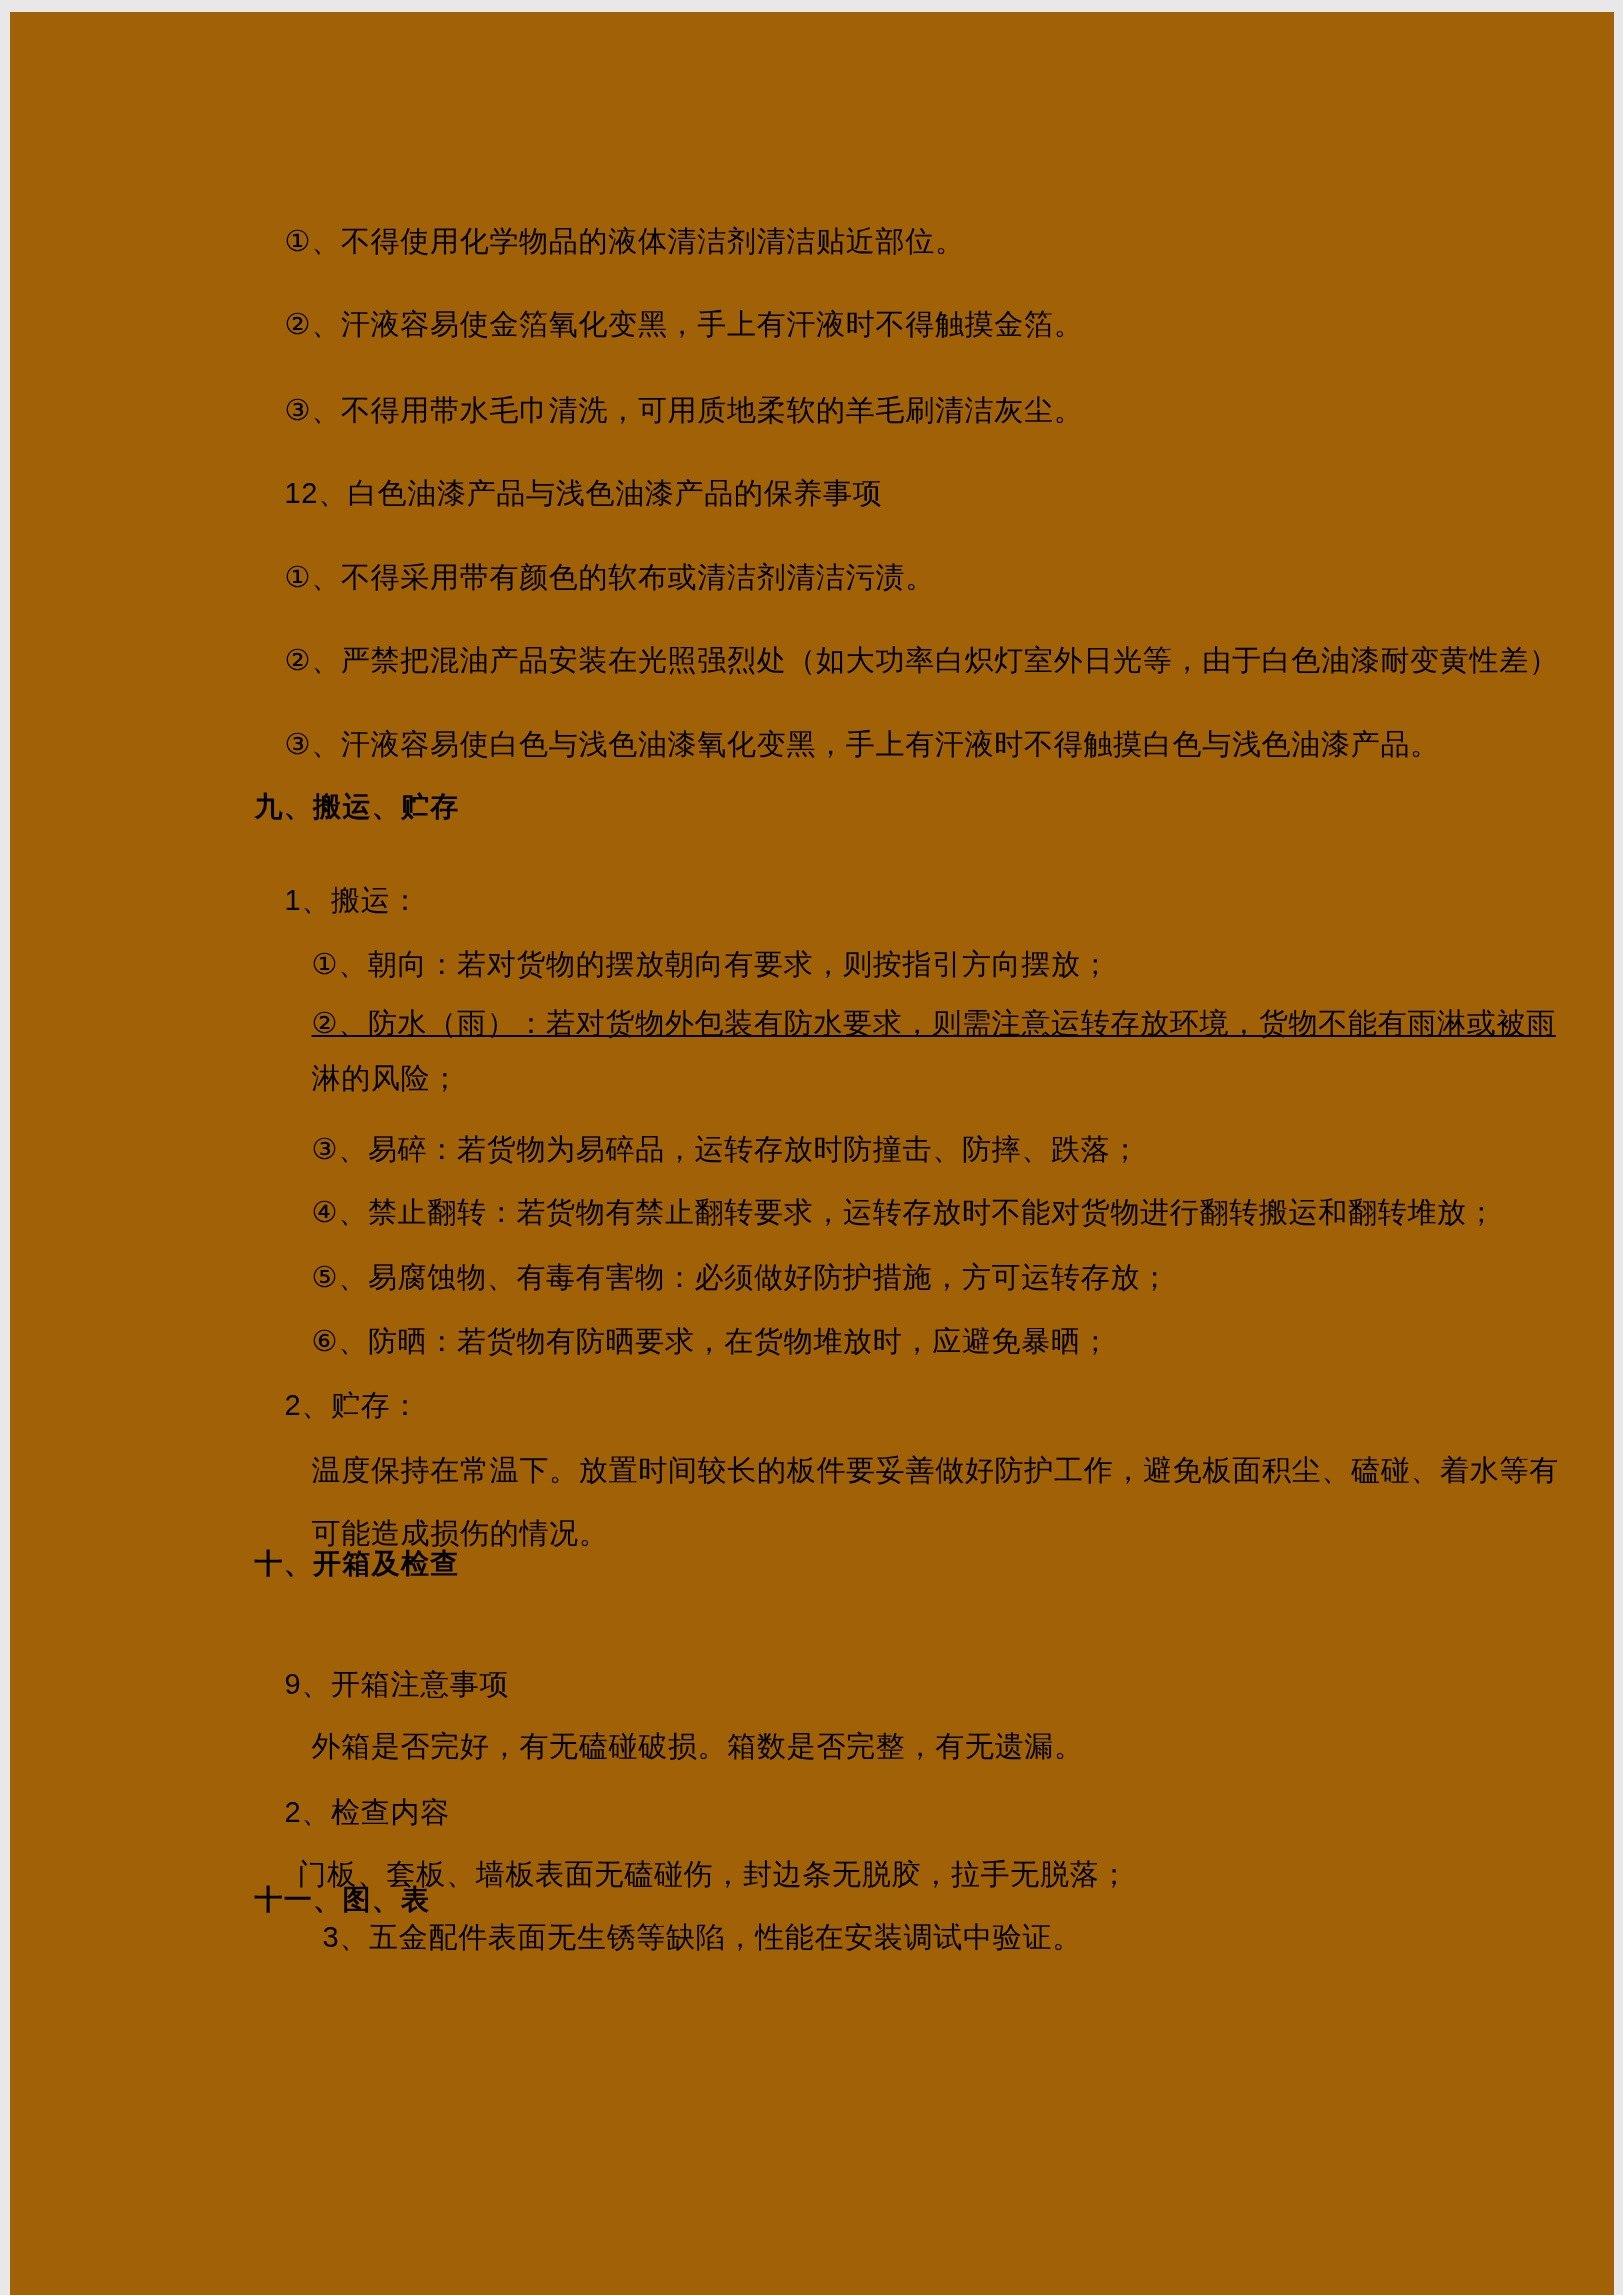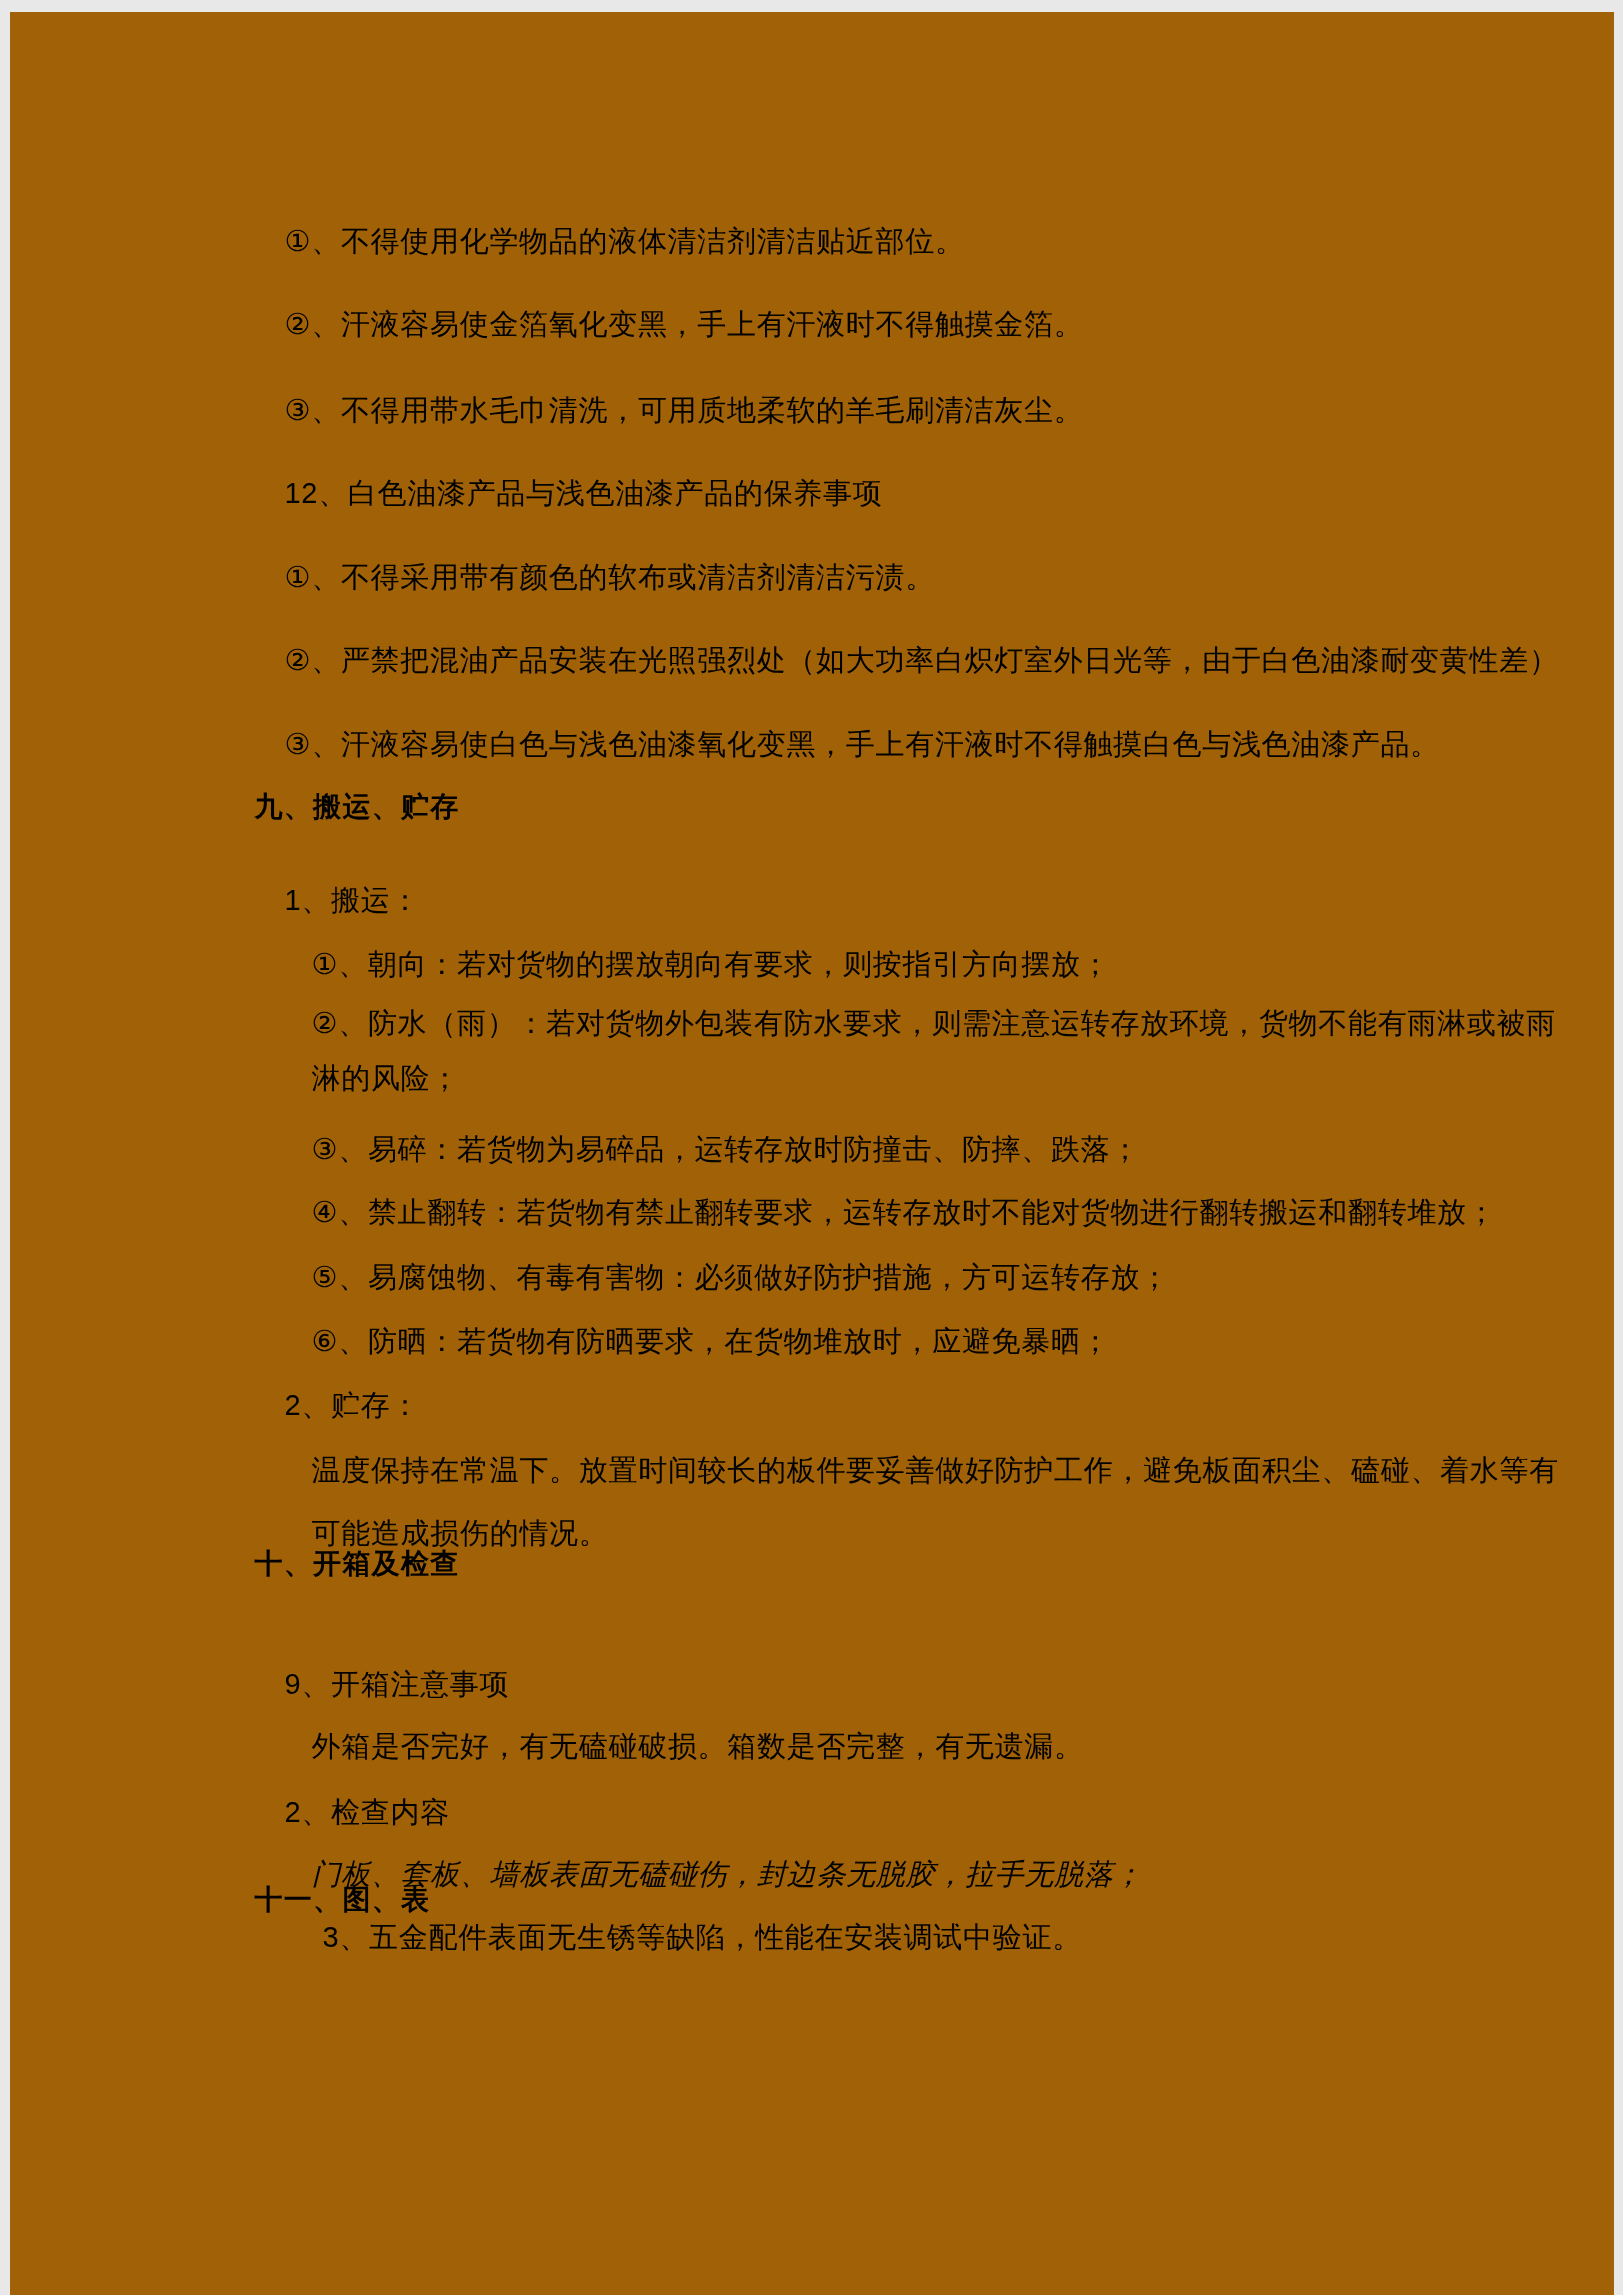--- a/index.html
+++ b/index.html
@@ -30,34 +30,34 @@
   .p0 {left:275px; top:211px;}
   .p1 {left:275px; top:294px;}
   .p2 {left:275px; top:380px;}
   .p3 {left:275px; top:463px;}
   .p4 {left:275px; top:547px;}
   .p5 {left:275px; top:630px;}
   .p6 {left:275px; top:714px;}
   .p7 {left:245px; top:777px;}
   .p8 {left:275px; top:870px;}
   .p9 {left:302px; top:934px;}
-  .p10{left:302px; top:993px;}
+  .p10{left:302px; top:993px;text-decoration:underline;}
   .p11{left:302px; top:1048px;}
   .p12{left:302px; top:1119px;}
   .p13{left:302px; top:1182px;}
   .p14{left:302px; top:1247px;}
   .p15{left:302px; top:1311px;}
   .p16{left:275px; top:1375px;}
   .p17{left:302px; top:1440px;}
   .p18{left:302px; top:1503px;}
   .p19{left:245px; top:1534px;}
   .p20{left:275px; top:1654px;}
   .p21{left:302px; top:1716px;}
   .p22{left:275px; top:1782px;}
-  .p23{left:302px; top:1844px;font-style:italic;}
+  .p23{left:288px; top:1844px;}
   .p24{left:313px; top:1907px;}
   .p25{left:245px; top:1870px;}
   .p26{left:245px; top:2056px;}
 </style>
 </head>
 <body>
 
 <div class="page">
   <div class="line p0">①、不得使用化学物品的液体清洁剂清洁贴近部位。</div>
   <div class="line p1">②、汗液容易使金箔氧化变黑，手上有汗液时不得触摸金箔。</div>

